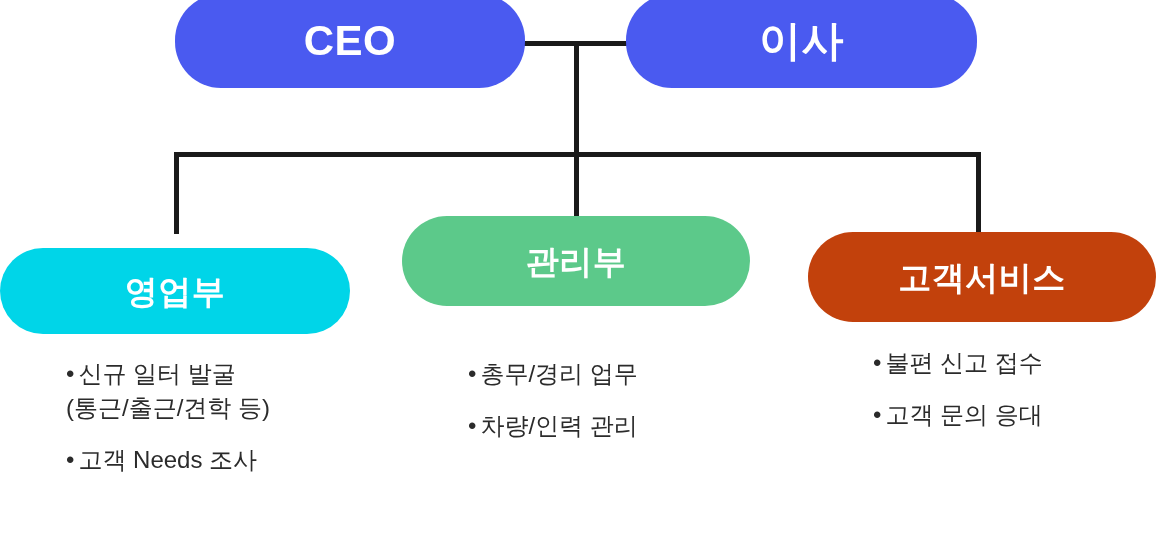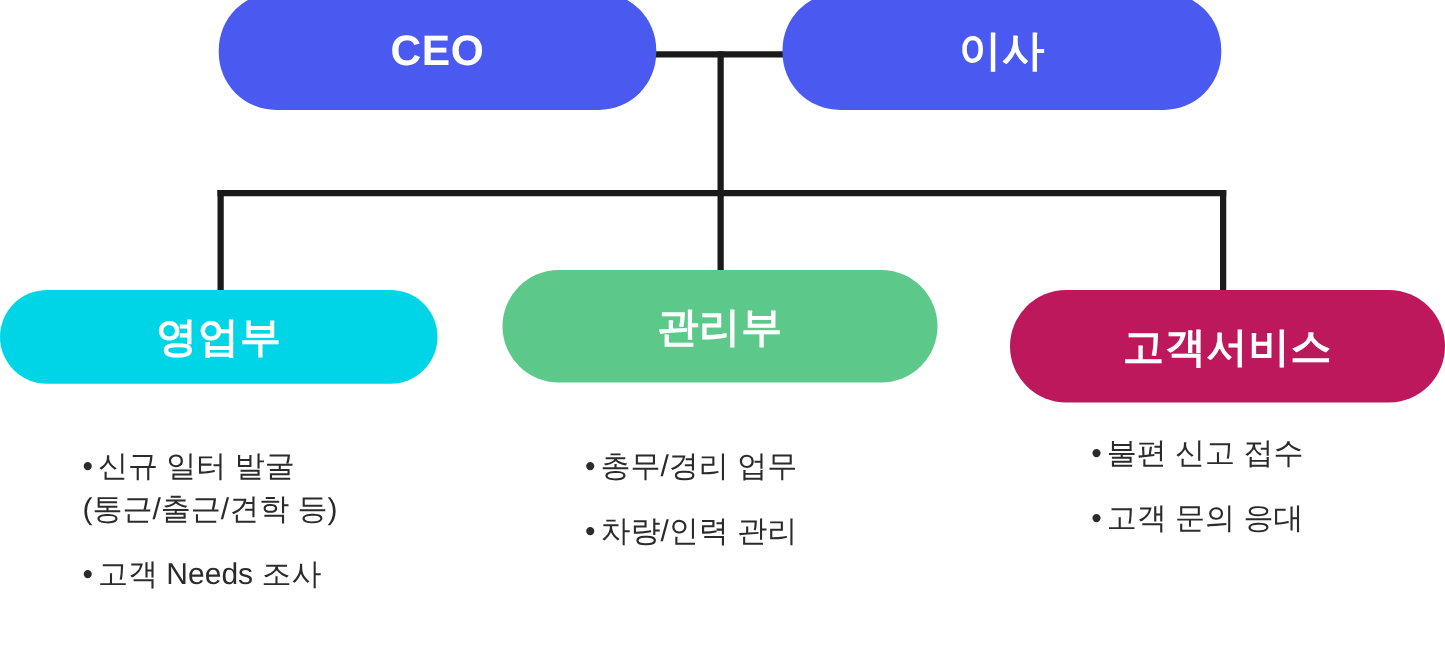--- a/index.html
+++ b/index.html
@@ -32,21 +32,21 @@
     box-sizing: border-box;
   }
   .node-label {
     color: #ffffff;
     font-weight: bold;
     letter-spacing: 0.5px;
     white-space: nowrap;
     line-height: 1;
   }
   .node-top .node-label {
-    font-size: 34px;
+    font-size: 42px;
   }
   .node-dept .node-label {
     font-size: 33px;
   }
 
   
   .tasklist {
     position: absolute;
     box-sizing: border-box;
   }
@@ -85,29 +85,29 @@
   <div class="connector" style="left:976px; top:152px; width:5px; height:82px;"></div>
 
   <div class="node node-top" style="left:175px; top:-6px; width:350px; height:94px; background:#4a5af0;">
     <span class="node-label">CEO</span>
   </div>
 
   <div class="node node-top" style="left:626px; top:-6px; width:351px; height:94px; background:#4a5af0;">
     <span class="node-label">이사</span>
   </div>
 
-  <div class="node node-dept" style="left:0px; top:232px; width:350px; height:75px; background:#00d5e8;">
+  <div class="node node-dept" style="left:0px; top:248px; width:350px; height:86px; background:#00d5e8;">
     <span class="node-label">영업부</span>
   </div>
 
   <div class="node node-dept" style="left:402px; top:216px; width:348px; height:90px; background:#5cc98a;">
     <span class="node-label">관리부</span>
   </div>
 
-  <div class="node node-dept" style="left:808px; top:232px; width:348px; height:90px; background:#be185d;">
+  <div class="node node-dept" style="left:808px; top:232px; width:348px; height:90px; background:#c2410c;">
     <span class="node-label">고객서비스</span>
   </div>
 
   <div class="tasklist" style="left:38px; top:357px; width:330px;">
     <div class="task-line bulleted">신규 일터 발굴</div>
     <div class="task-line">(통근/출근/견학 등)</div>
     <div class="task-gap"></div>
     <div class="task-line bulleted">고객 Needs 조사</div>
   </div>
 

